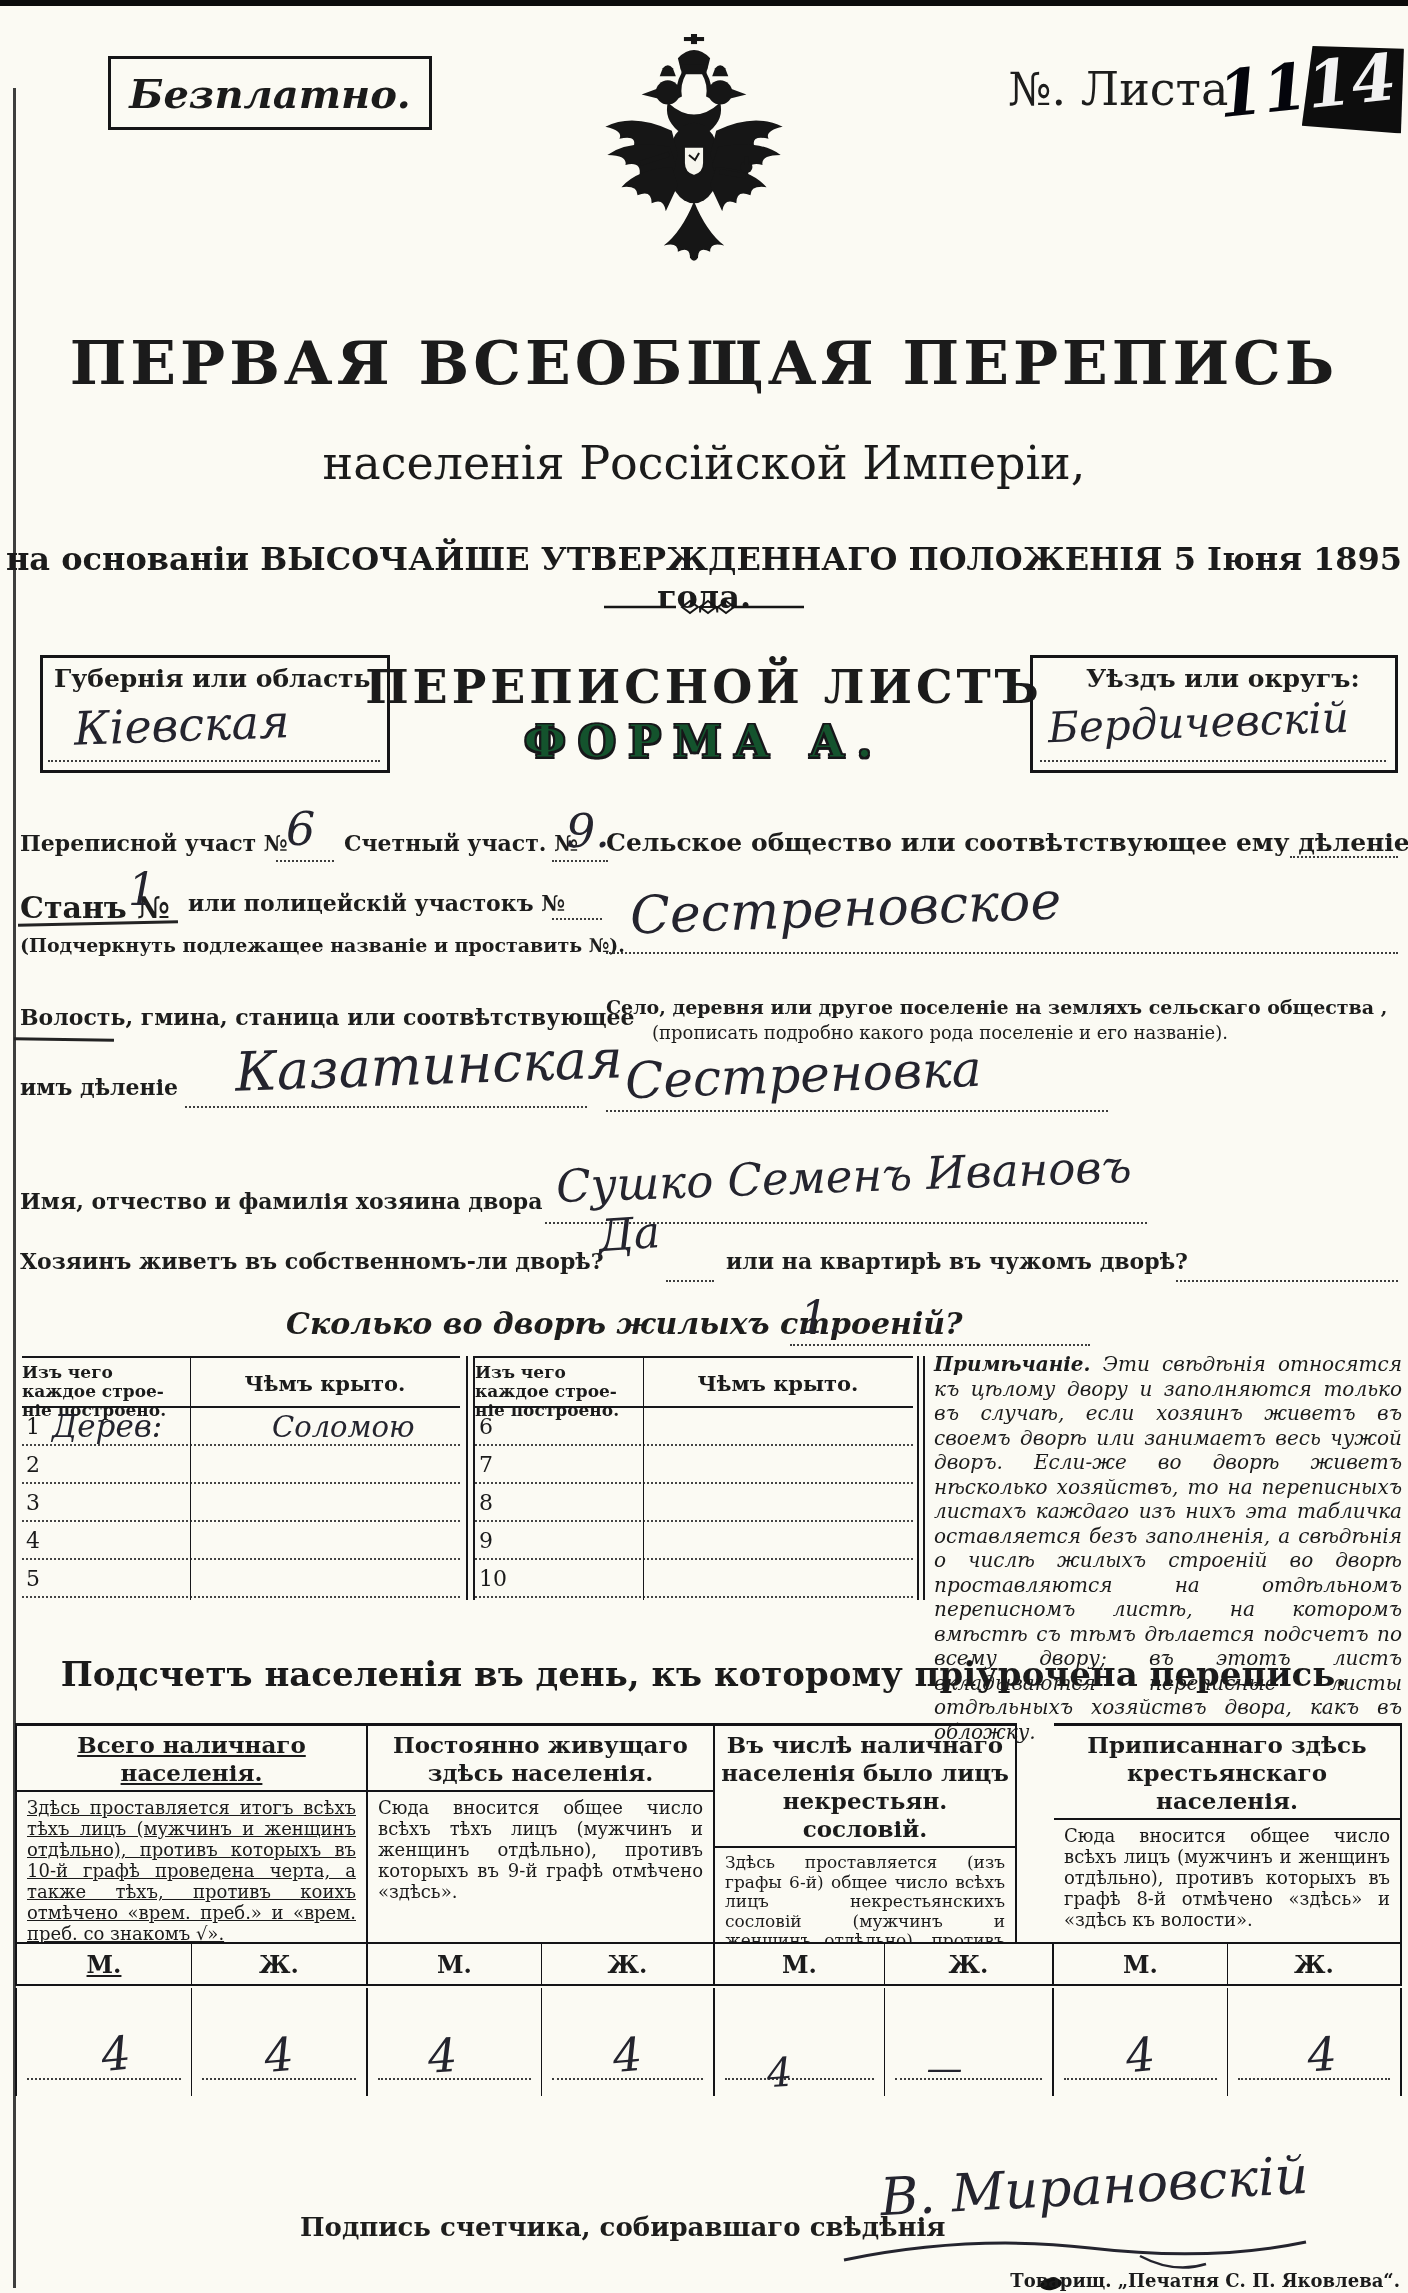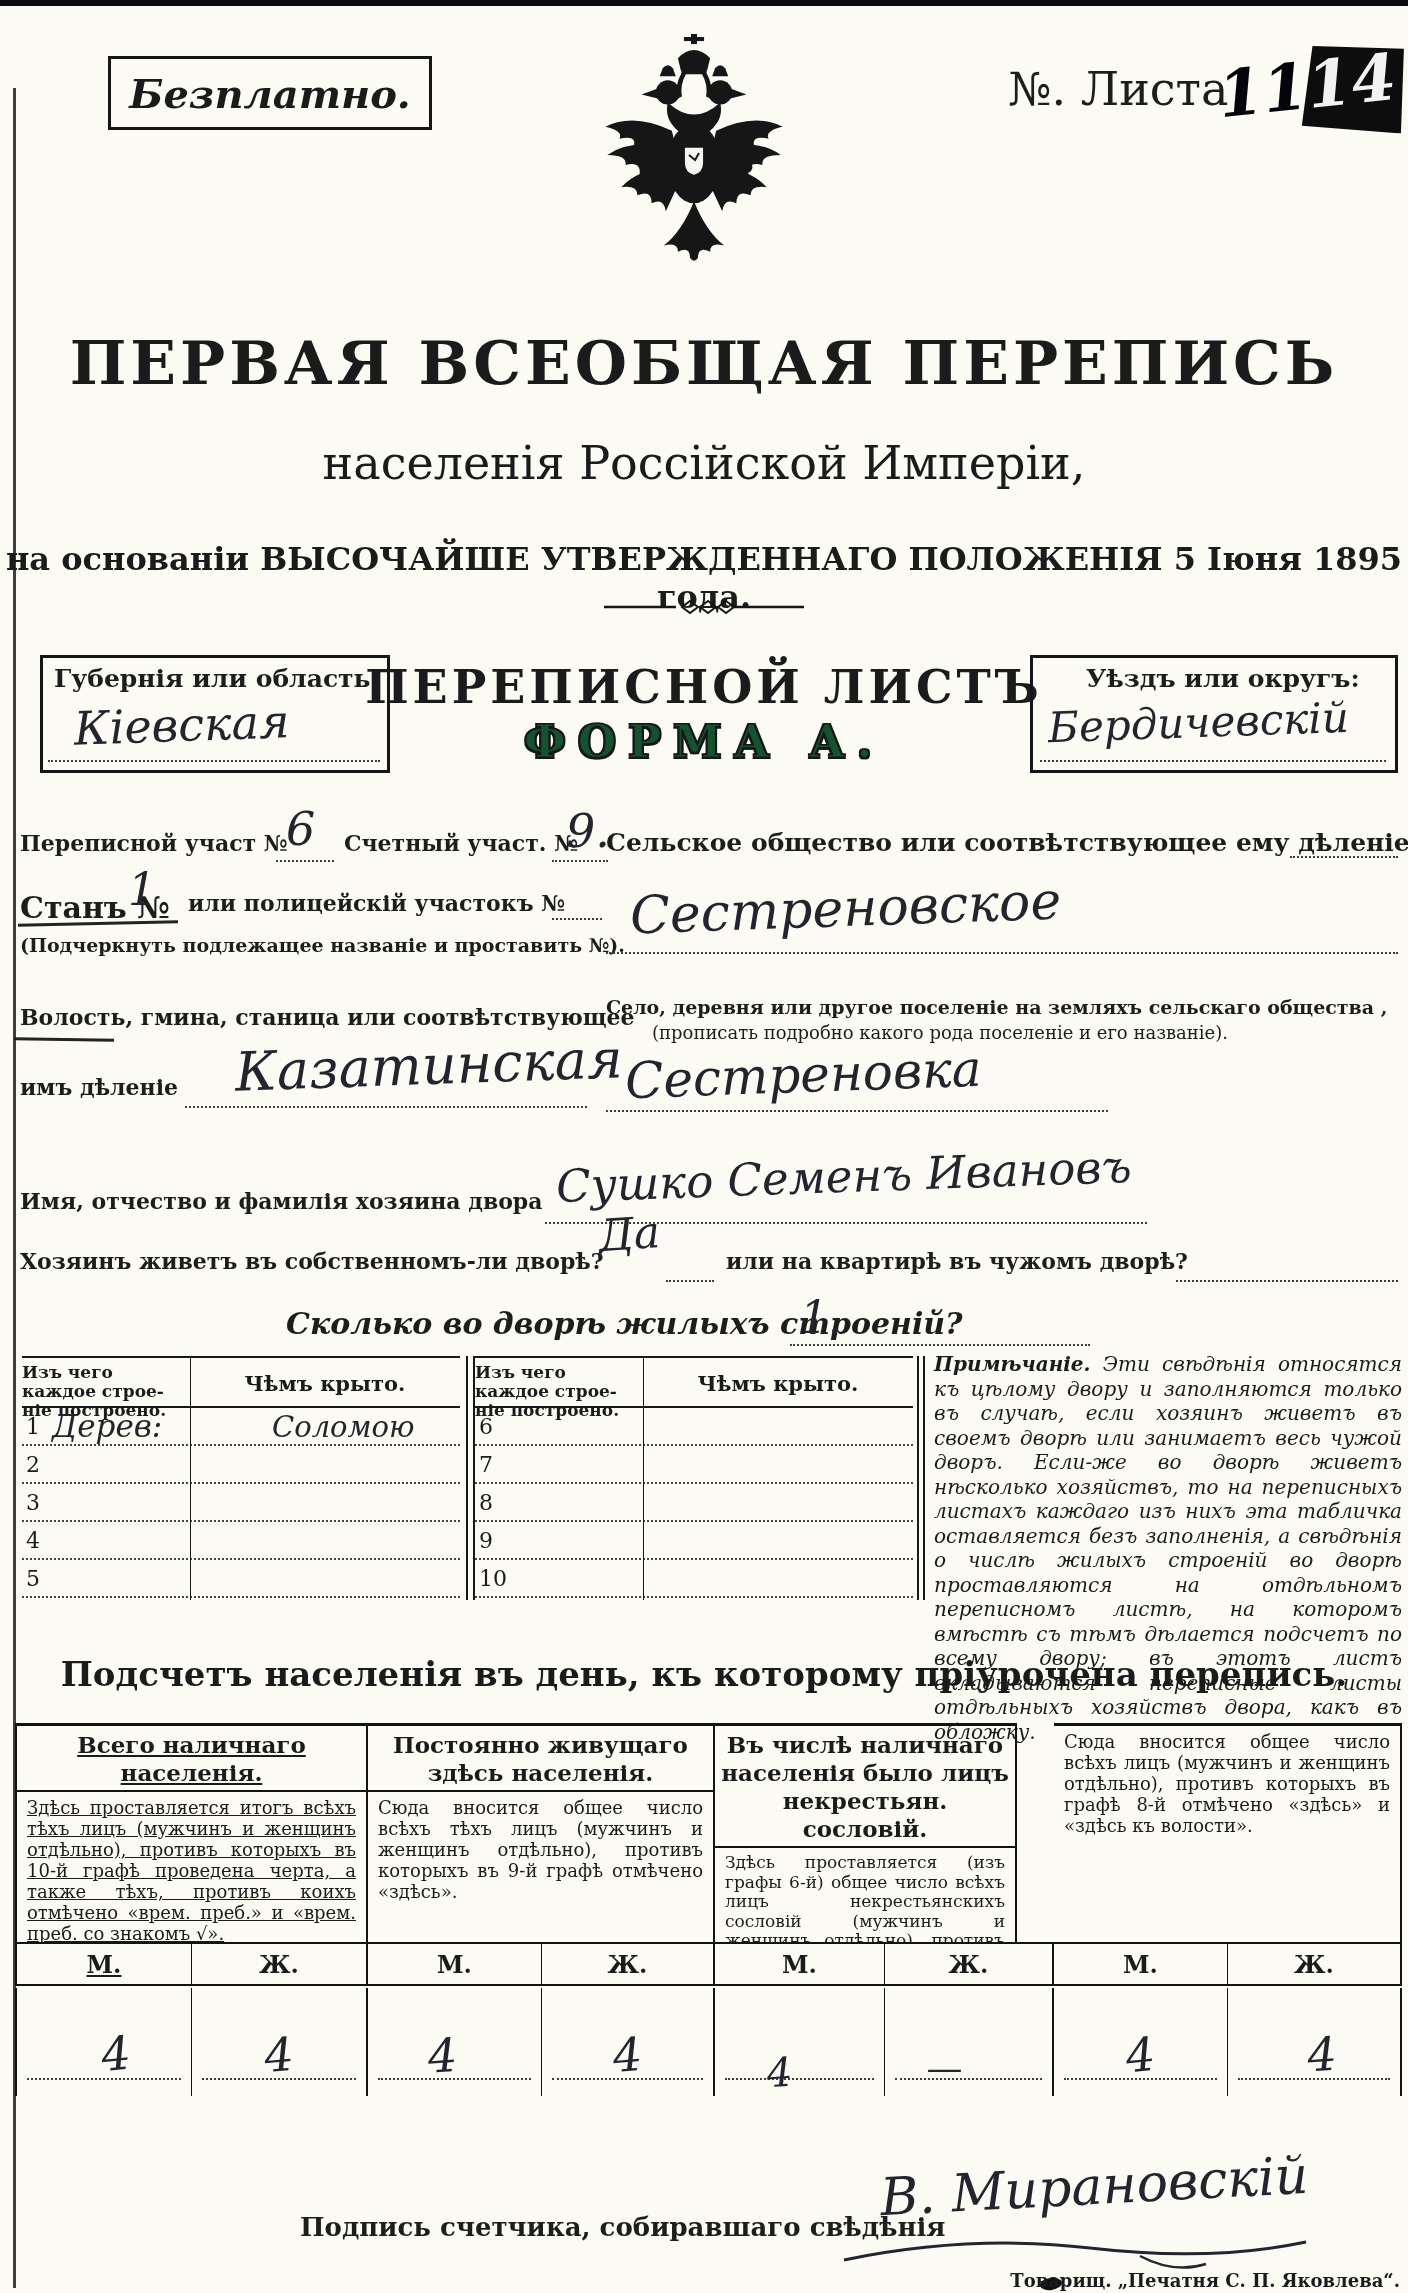--- a/index.html
+++ b/index.html
@@ -236,20 +236,21 @@
 </div>
 <div class="pg" style="left:368px; width:347px;">
   <div class="pg-h">Постоянно живущаго здѣсь населенія.</div>
   <div class="pg-d">Сюда вносится общее число всѣхъ тѣхъ лицъ (мужчинъ и женщинъ отдѣльно), противъ которыхъ въ 9-й графѣ отмѣчено «здѣсь».</div>
 </div>
 <div class="pg" style="left:715px; width:302px;">
   <div class="pg-h">Въ числѣ наличнаго населенія было лицъ некрестьян. сословій.</div>
   <div class="pg-d pg-d-sm">Здѣсь проставляется (изъ графы 6-й) общее число всѣхъ лицъ некрестьянскихъ сословій (мужчинъ и женщинъ отдѣльно), противъ которыхъ въ графѣ 10-й проведена черта, а также тѣхъ, противъ коихъ отмѣчено «врем. преб.» и «врем. преб. со знакомъ √».</div>
 </div>
 <div class="pg" style="left:1054px; width:348px;">
+  <div class="pg-h">Приписаннаго здѣсь крестьянскаго населенія.</div>
   <div class="pg-d">Сюда вносится общее число всѣхъ лицъ (мужчинъ и женщинъ отдѣльно), противъ которыхъ въ графѣ 8-й отмѣчено «здѣсь» и «здѣсь къ волости».</div>
 </div>
 
 <div class="mjrow">
   <div class="mjc bl" style="width:177px;">М.</div>
   <div class="mjc gb" style="width:176px;">Ж.</div>
   <div class="mjc" style="width:174px;">М.</div>
   <div class="mjc gb" style="width:173px;">Ж.</div>
   <div class="mjc" style="width:170px;">М.</div>
   <div class="mjc gb" style="width:169px;">Ж.</div>

